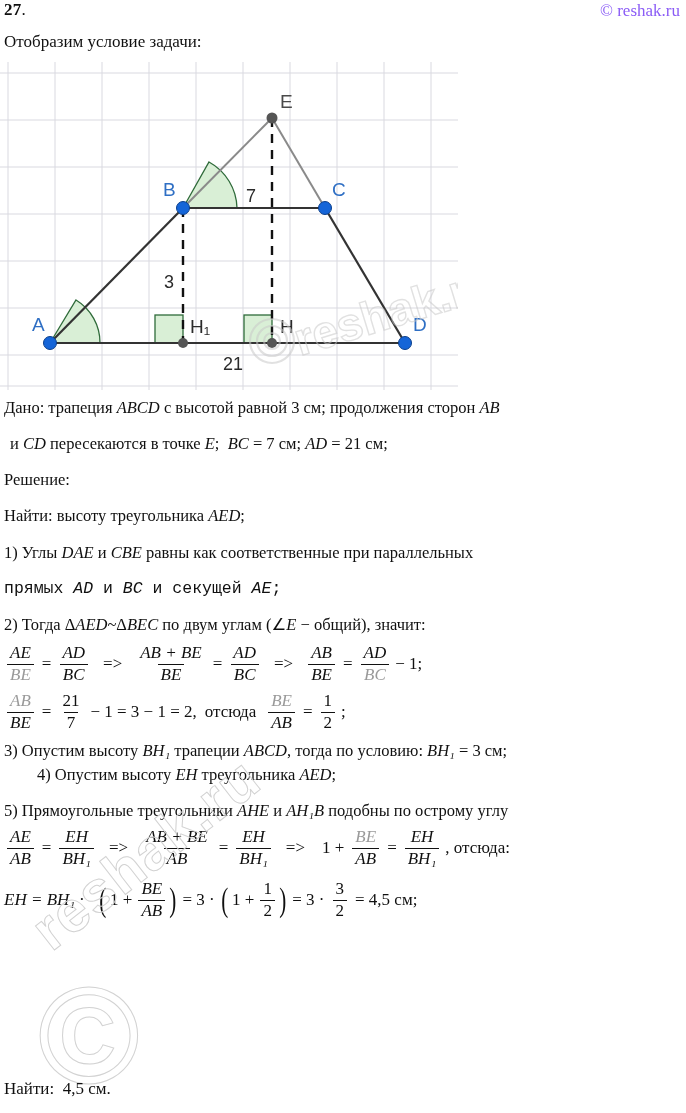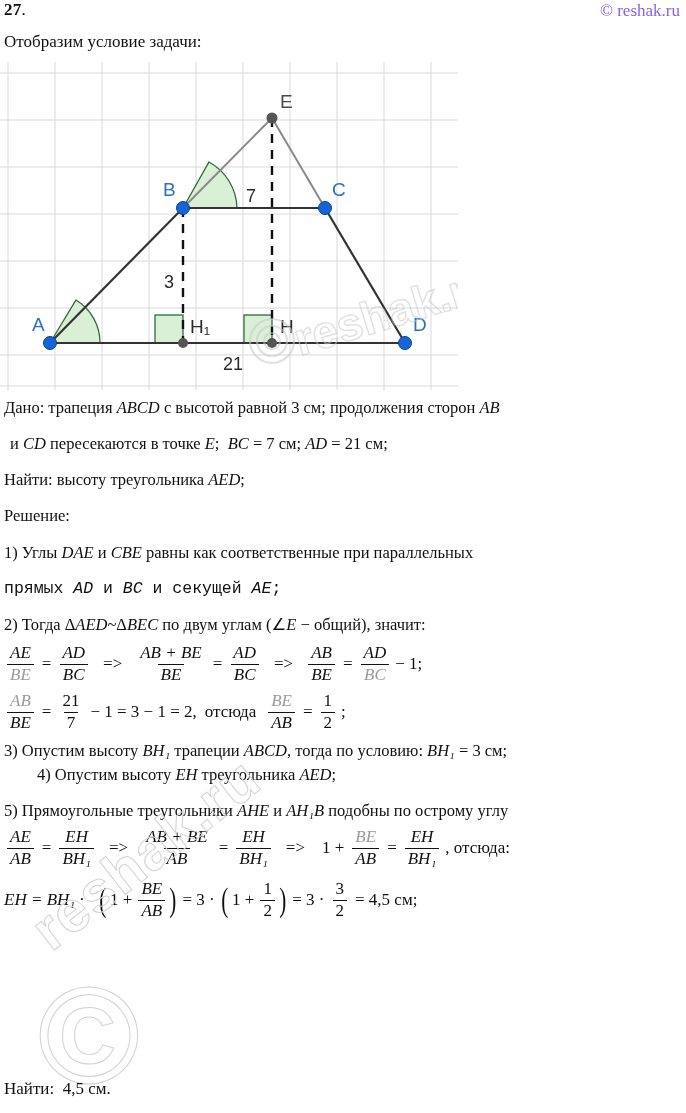--- a/index.html
+++ b/index.html
@@ -237,25 +237,25 @@
 <div class="solution">
 
   <div class="line">
     <span>Дано:  трапеция </span><span class="it">ABCD</span><span> с высотой равной 3 см;  продолжения сторон </span><span class="it">AB</span>
   </div>
 
   <div class="line" style="margin-top:16px;padding-left:10px;">
     <span>и </span><span class="it">CD</span><span> пересекаются в точке </span><span class="it">E</span>;&nbsp; <span class="it">BC</span><span> = 7 см;  </span><span class="it">AD</span><span> = 21 см;</span>
   </div>
 
+  <div class="line" style="margin-top:16px;">Решение:</div>
+
   <div class="line" style="margin-top:16px;">
     <span>Найти:  высоту треугольника </span><span class="it">AED</span><span>;</span>
   </div>
-
-  <div class="line" style="margin-top:16px;">Решение:</div>
 
   <div class="line" style="margin-top:17px;">
     <span>1) Углы </span><span class="it">DAE</span><span> и </span><span class="it">CBE</span><span> равны как соответственные при параллельных</span>
   </div>
 
   <div class="line" style="margin-top:16px;font-family:Liberation Mono, monospace;">
     <span>прямых </span><span class="it">AD</span><span> и </span><span class="it">BC</span><span> и секущей </span><span class="it">AE</span><span>;</span>
   </div>
 
   <div class="line" style="margin-top:16px;">

